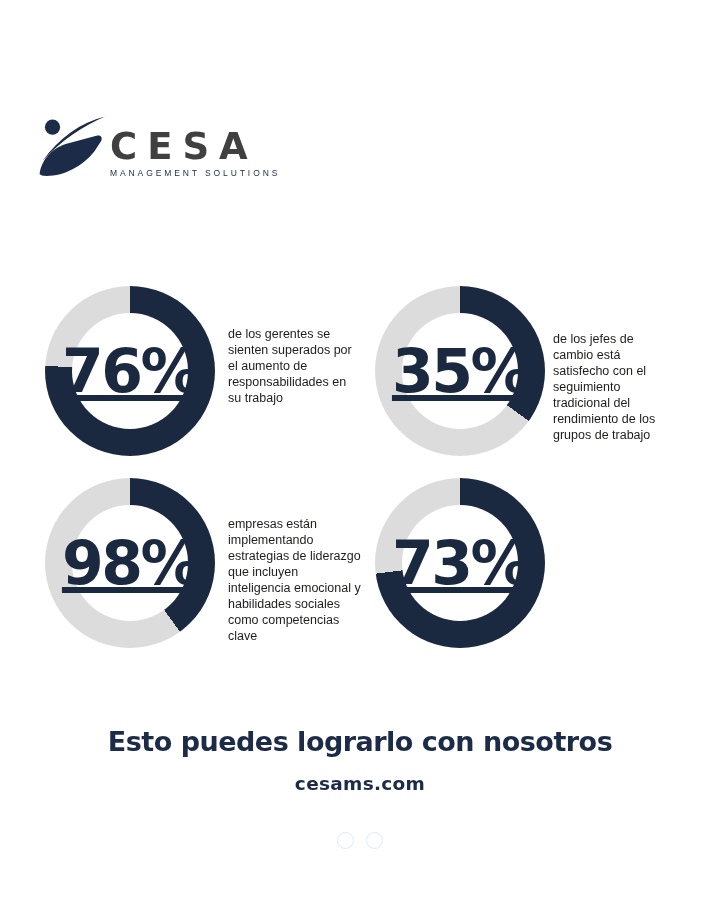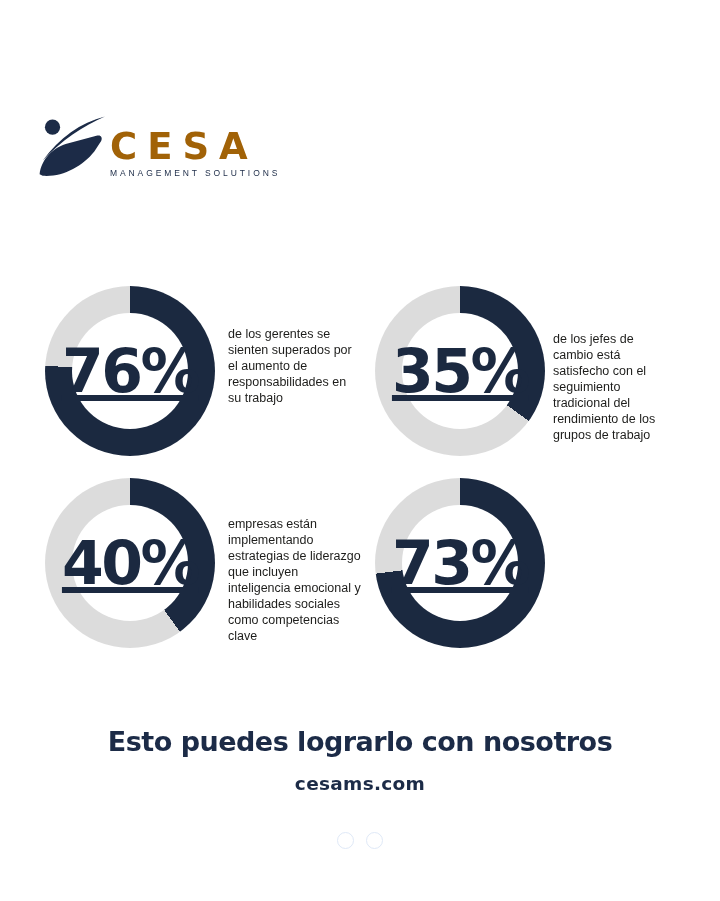--- a/index.html
+++ b/index.html
@@ -13,21 +13,21 @@
     overflow:hidden;
   }
 
   
   .logo { position:absolute; left:32px; top:112px; display:flex; align-items:flex-start; }
   .logo-icon { width:76px; height:76px; }
   .logo-textblock { margin-left:2px; padding-top:16px; }
   .logo-name {
     font-family:"DejaVu Sans", sans-serif;
     font-weight:bold; font-size:37px; line-height:38px;
-    letter-spacing:10px; color:#a16207;
+    letter-spacing:10px; color:#404040;
   }
   .logo-tagline {
     font-family:"Liberation Sans", sans-serif;
     font-size:8.5px; letter-spacing:2.9px; color:#1c2b47;
     margin-top:2px; white-space:nowrap;
   }
 
   
   .donut {
     position:absolute; width:170px; height:170px; border-radius:50%;
@@ -102,21 +102,21 @@
     <div class="pct">76%</div>
   </div>
   <div class="stat-desc" id="desc-0">de los gerentes se sienten superados por el aumento de responsabilidades en su trabajo</div>
 
   <div class="donut" id="donut-1" style="background: conic-gradient(rgb(27, 41, 64) 0deg, rgb(27, 41, 64) 35%, rgb(220, 220, 220) 35%, rgb(220, 220, 220) 100%);">
     <div class="pct">35%</div>
   </div>
   <div class="stat-desc" id="desc-1">de los jefes de cambio está satisfecho con el seguimiento tradicional del rendimiento de los grupos de trabajo</div>
 
   <div class="donut" id="donut-2" style="background: conic-gradient(rgb(27, 41, 64) 0deg, rgb(27, 41, 64) 40%, rgb(220, 220, 220) 40%, rgb(220, 220, 220) 100%);">
-    <div class="pct">40%</div>
+    <div class="pct">98%</div>
   </div>
   <div class="stat-desc" id="desc-2">empresas están implementando estrategias de liderazgo que incluyen inteligencia emocional y habilidades sociales como competencias clave</div>
 
   <div class="donut" id="donut-3" style="background: conic-gradient(rgb(27, 41, 64) 0deg, rgb(27, 41, 64) 73%, rgb(220, 220, 220) 73%, rgb(220, 220, 220) 100%);">
     <div class="pct">73%</div>
   </div>
 
   <div class="footer-heading">Esto puedes lograrlo con nosotros</div>
 
   <div class="footer-social">

